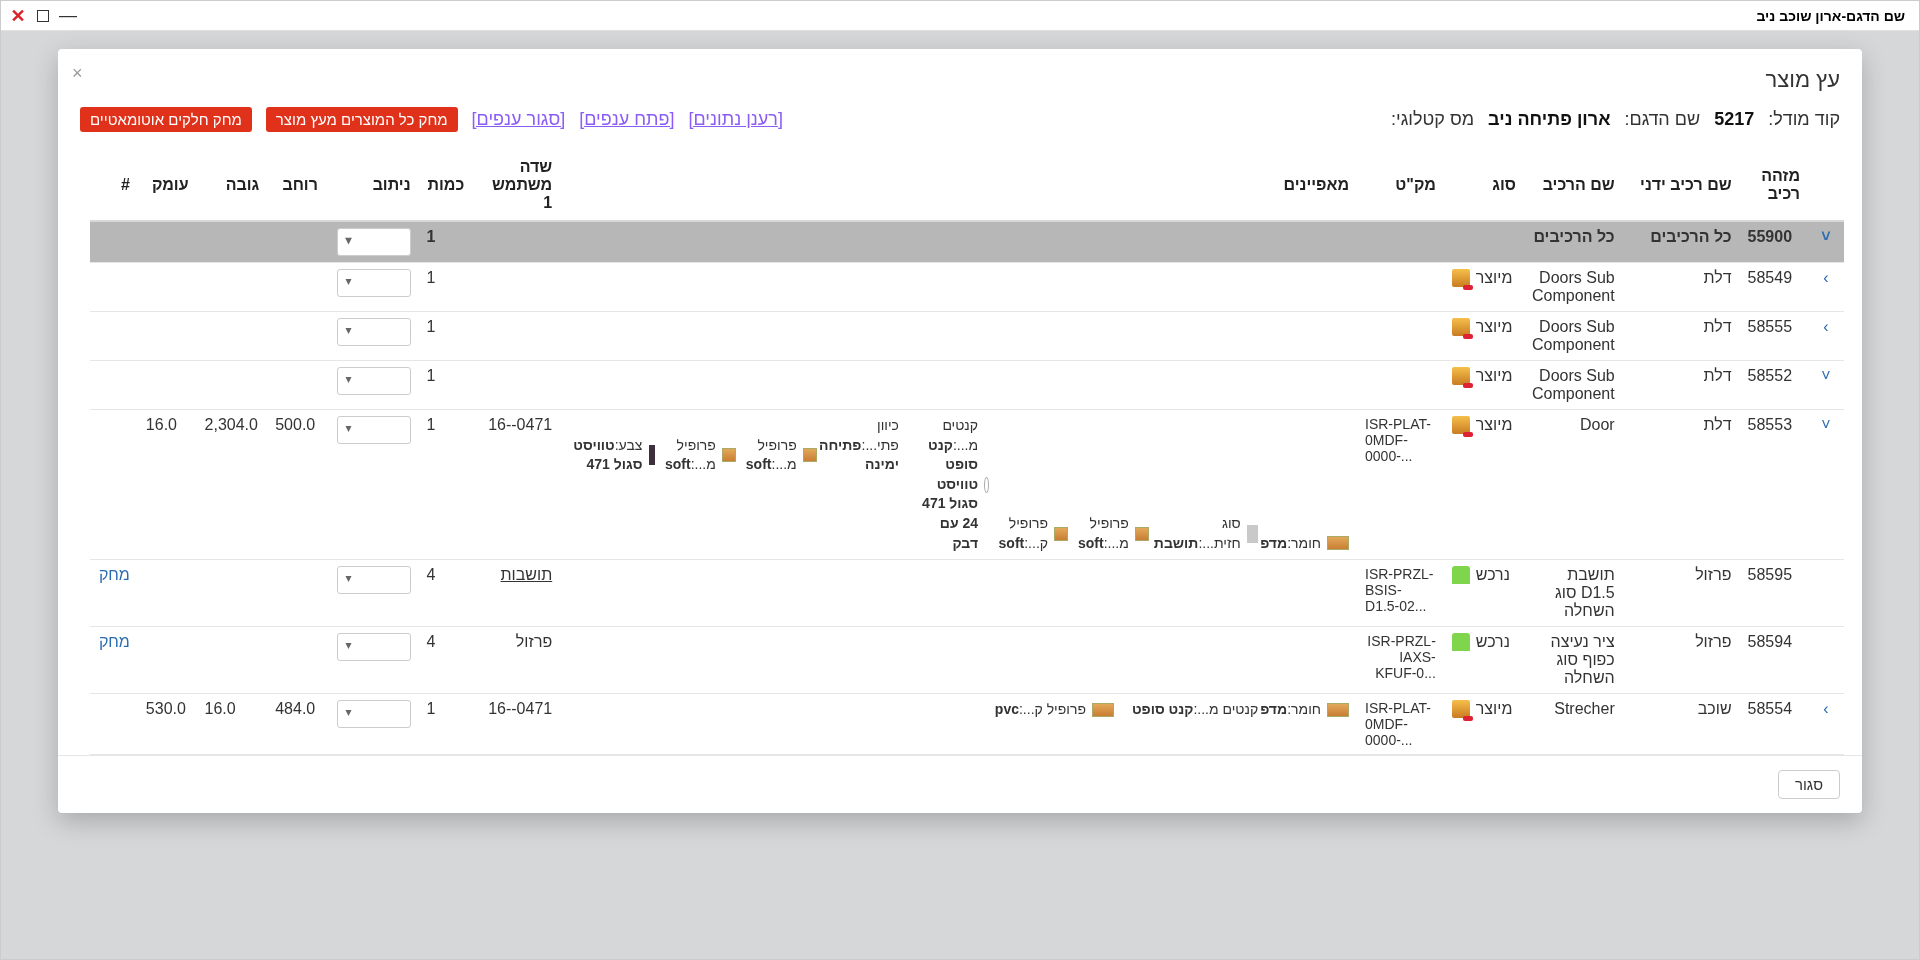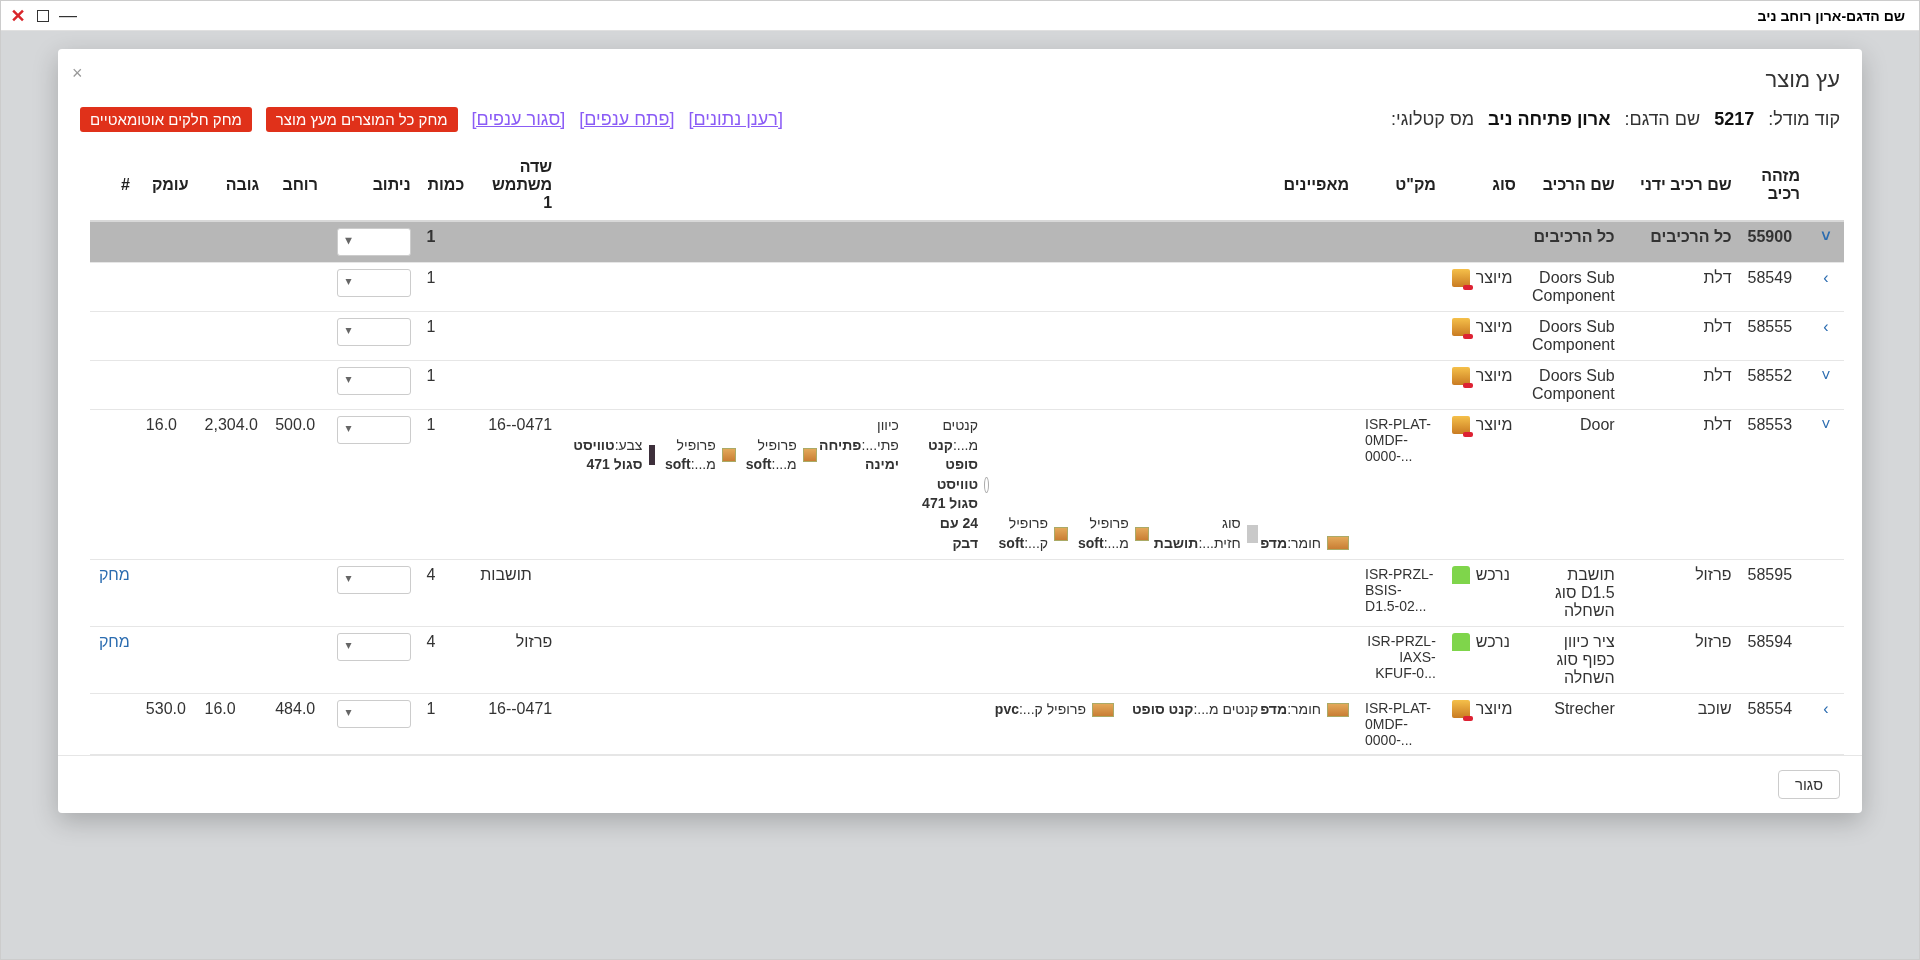--- a/index.html
+++ b/index.html
@@ -59,21 +59,21 @@
 
 
 .product-silhouette { position:absolute; left: 712px; top: 680px; width: 480px; height: 200px; background:#2b2b2b; transform: skewX(-12deg); z-index:-1; }
 .collapse-arrow { position:absolute; left:50%; top:30px; transform:translateX(-50%); font-size:12px; color:#555; }
 </style>
 </head>
 <body>
 
 <div class="window-frame">
   <div class="window-titlebar">
-    <div class="window-title">שם הדגם-ארון רוחב ניב</div>
+    <div class="window-title">שם הדגם-ארון שוכב ניב</div>
     <div class="window-controls">
       <span style="color:#333; font-size:18px;">—</span>
       <span style="border:1.5px solid #333; width:12px; height:12px;"></span>
       <span style="color:#d9252a; font-weight:bold; font-size:18px;">✕</span>
     </div>
   </div>
 
   <div class="app-bg">
     <span class="collapse-arrow">▲</span>
     <div style="position:absolute; top:22px; right:140px; display:flex; gap:8px;">
@@ -285,35 +285,35 @@
                 <td>פרזול</td>
                 <td>תושבת D1.5 סוג השחלה</td>
                 <td>
                   <div class="type-cell">
                     <span>נרכש</span>
                     <span class="type-icon-buy"></span>
                   </div>
                 </td>
                 <td class="col-num" style="direction:ltr;text-align:left;font-size:14px;">ISR-PRZL-BSIS-D1.5-02...</td>
                 <td></td>
-                <td class="col-num" style="direction:ltr;text-align:left;">תושבות</td>
+                <td class="col-num" style="direction:ltr;text-align:right;text-decoration:underline;">תושבות</td>
                 <td class="col-num">4</td>
                 <td>
                   <div class="dropdown-mini"></div>
                 </td>
                 <td class="col-num"></td>
                 <td class="col-num"></td>
                 <td class="col-num"></td>
                 <td><span class="link-cell">מחק</span></td>
               </tr>
               <tr>
                 <td class="col-num"></td>
                 <td class="col-num">58594</td>
                 <td>פרזול</td>
-                <td>ציר כיוון כפוף סוג השחלה</td>
+                <td>ציר נעיצה כפוף סוג השחלה</td>
                 <td>
                   <div class="type-cell">
                     <span>נרכש</span>
                     <span class="type-icon-buy"></span>
                   </div>
                 </td>
                 <td class="col-num" style="direction:ltr;text-align:right;font-size:14px;">ISR-PRZL-IAXS-KFUF-0...</td>
                 <td></td>
                 <td class="col-num" style="direction:ltr;text-align:right;">פרזול</td>
                 <td class="col-num">4</td>

